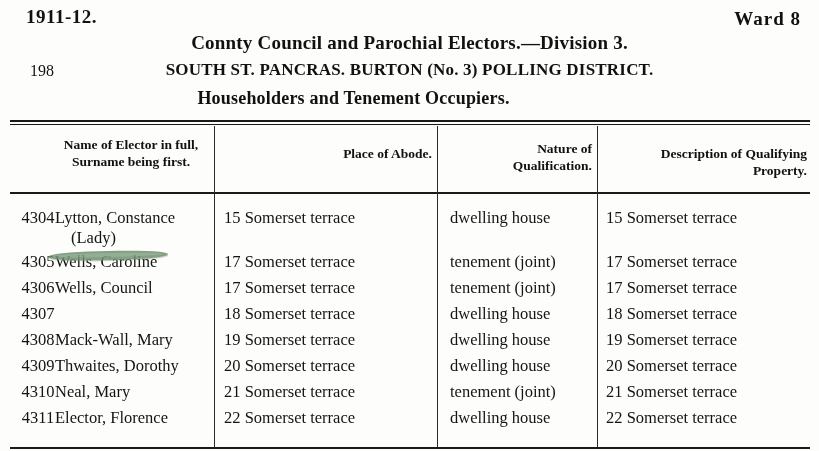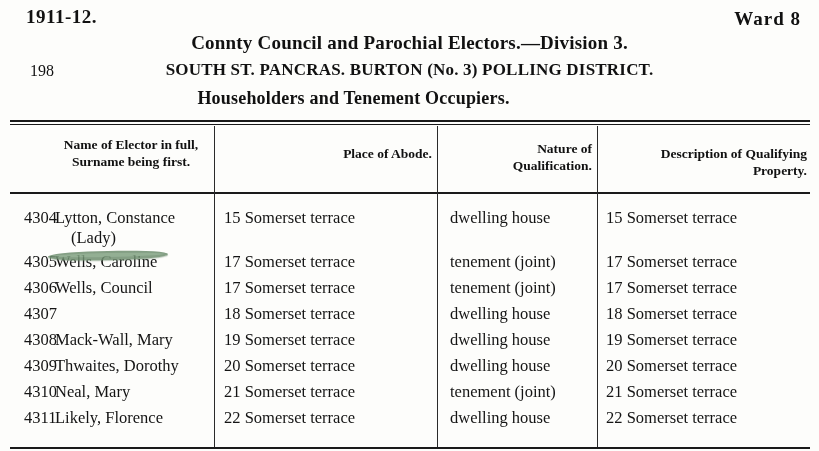--- a/index.html
+++ b/index.html
@@ -135,21 +135,21 @@
   }
   .row.tall { height: 44px; }
 
   .cell {
     position: absolute;
     font-size: 16.5px;
     line-height: 20px;
     color: #141414;
     white-space: nowrap;
   }
-  .cell.num   { left: 24px;  width: 44px; text-align: left; }
+  .cell.num   { left: 16px;  width: 44px; text-align: center; }
   .cell.name  { left: 55px;  width: 155px; }
   .cell.abode { left: 224px; width: 210px; }
   .cell.qual  { left: 450px; width: 145px; }
   .cell.prop  { left: 606px; width: 205px; }
 
   .name-second {
     display: block;
     padding-left: 16px;
     font-size: 16.5px;
     line-height: 20px;
@@ -273,21 +273,21 @@
     <div class="row">
       <div class="cell num">4310</div>
       <div class="cell name">Neal, Mary</div>
       <div class="cell abode">21 Somerset terrace</div>
       <div class="cell qual">tenement (joint)</div>
       <div class="cell prop">21 Somerset terrace</div>
     </div>
 
     <div class="row">
       <div class="cell num">4311</div>
-      <div class="cell name">Likely, Florence</div>
+      <div class="cell name">Elector, Florence</div>
       <div class="cell abode">22 Somerset terrace</div>
       <div class="cell qual">dwelling house</div>
       <div class="cell prop">22 Somerset terrace</div>
     </div>
 
   </div>
 
   <div class="crayon"></div>
 
 </div>

